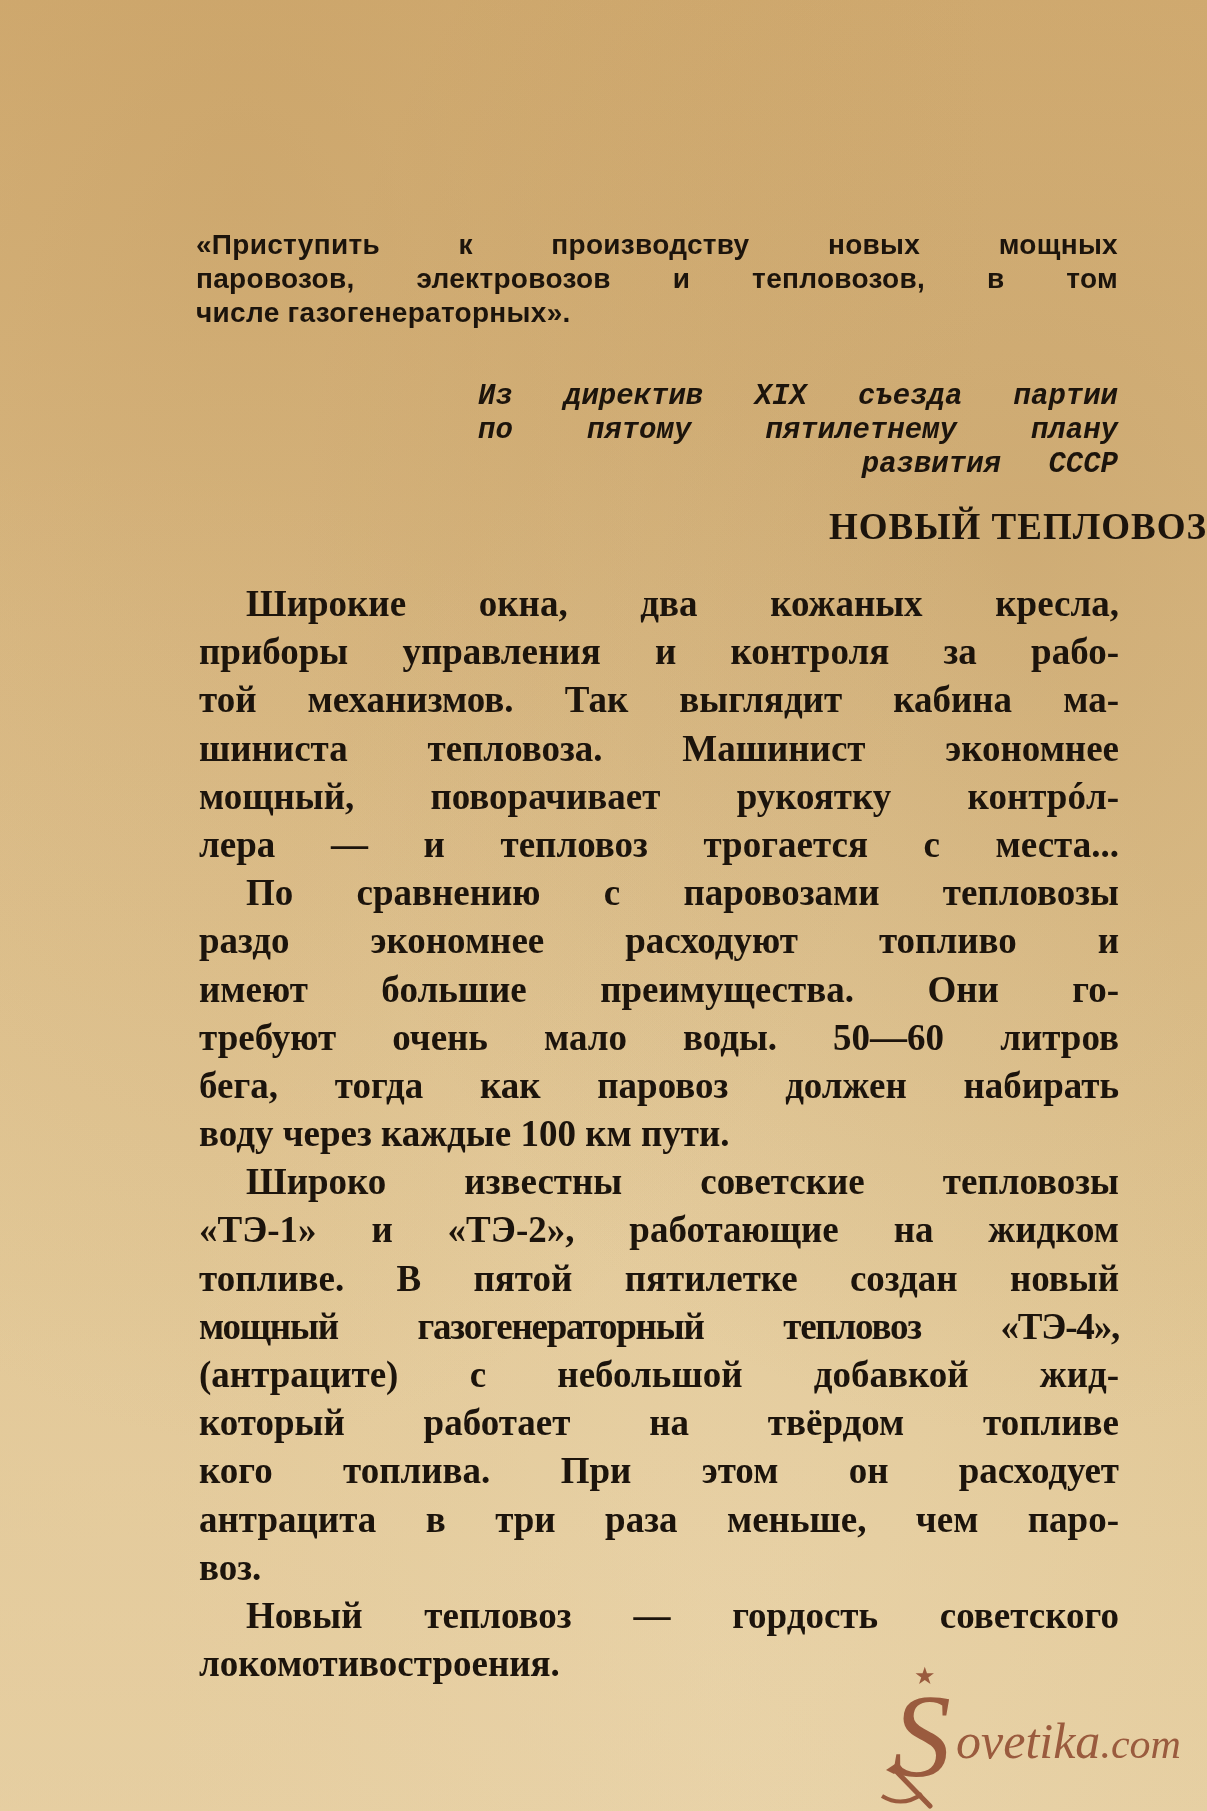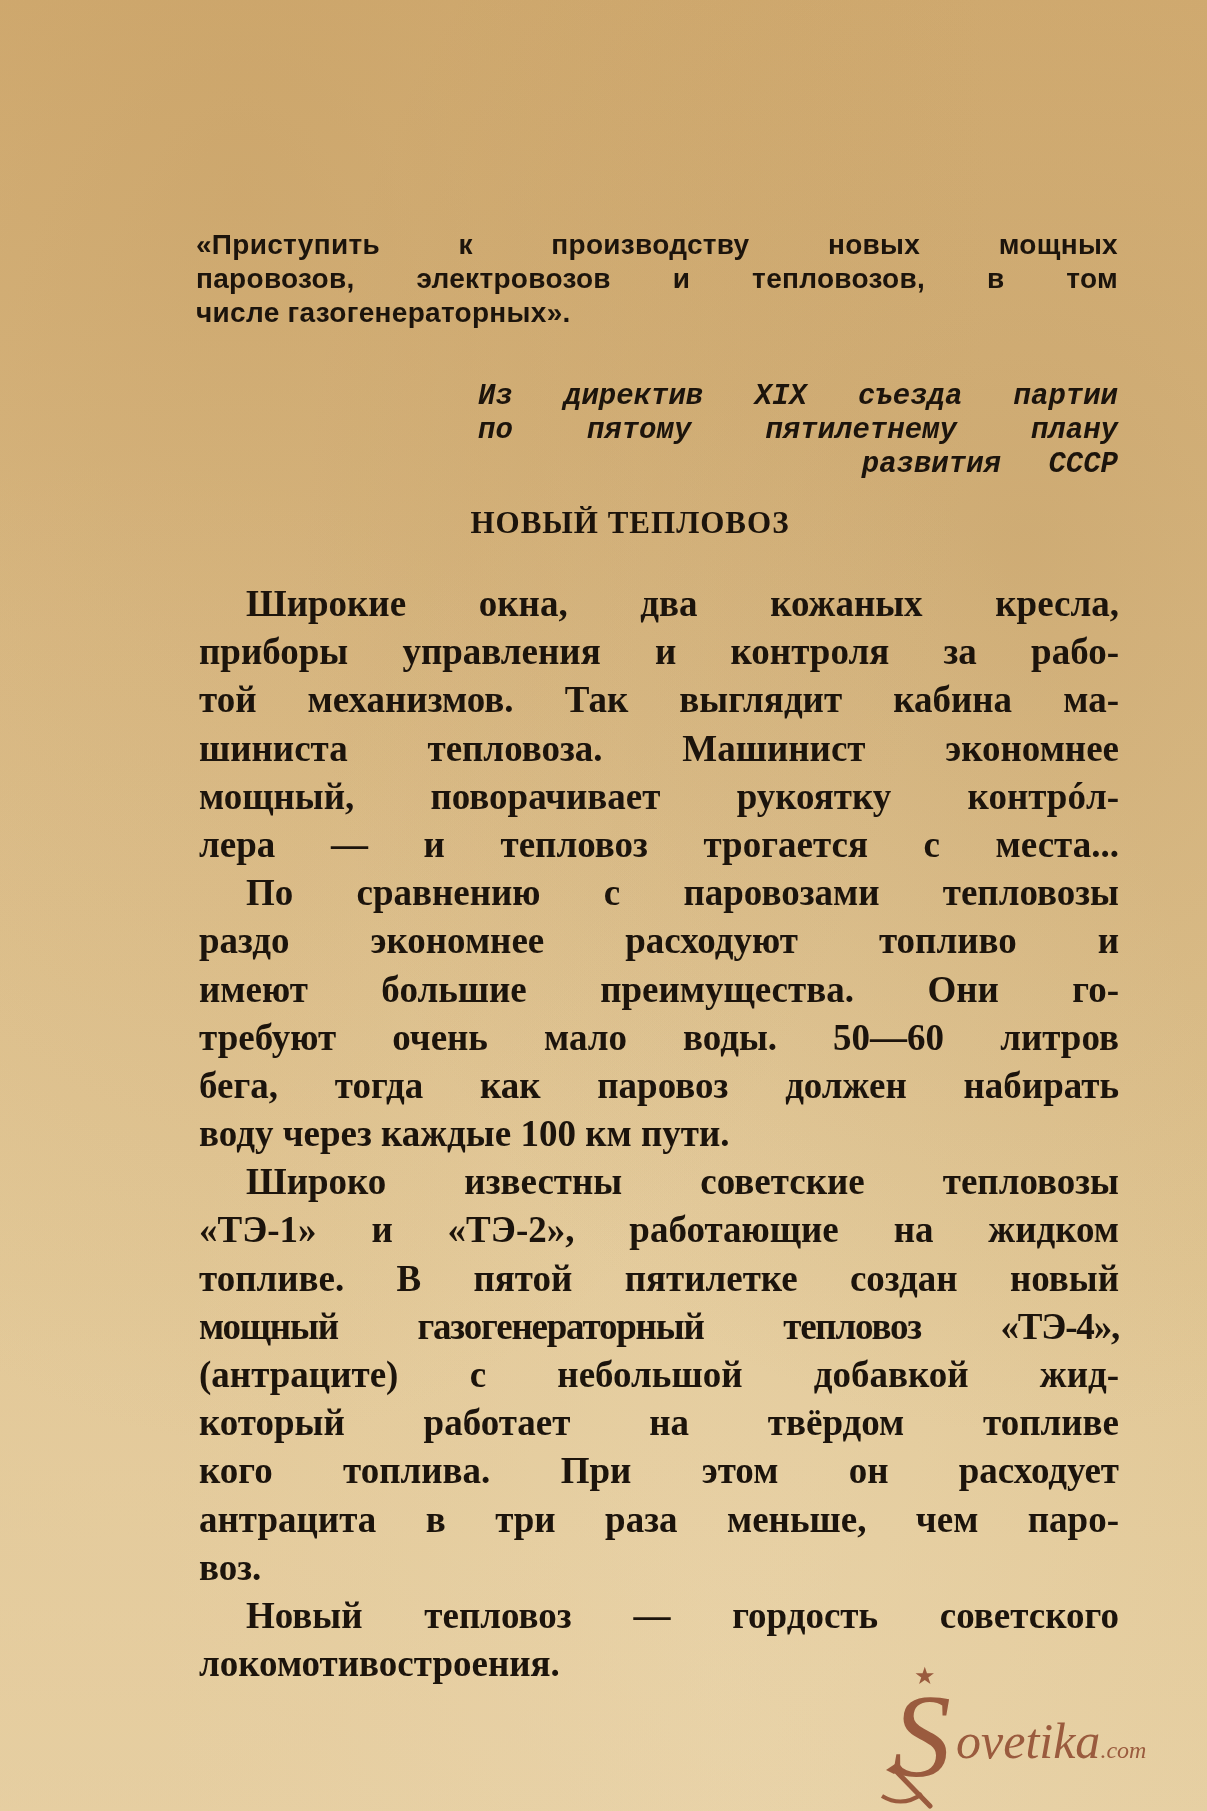--- a/index.html
+++ b/index.html
@@ -34,23 +34,23 @@
       font-family: Liberation Mono, monospace;
       font-style: italic; font-weight: bold;
       font-size: 29px; line-height: 34px;
       text-align: right;
       margin-top: 24px;
     }
     .attrib .al { display: block; text-align: justify; text-align-last: justify; }
     .attrib .al.short { text-align: left; text-align-last: right; word-spacing: 30px; }
     .title {
       position: absolute; left: 0; width: 1207px; top: 505px;
-      text-align: center;
+      text-align: right;
       font-family: "Liberation Serif", "DejaVu Serif", serif;
-      font-weight: bold; font-size: 31px; letter-spacing: 1px;
+      font-weight: bold; font-size: 37px; letter-spacing: 1px;
       padding-left: 53px; box-sizing: border-box;
     }
     .body {
       position: absolute; left: 199px; width: 920px; top: 580px;
       font-family: "Liberation Serif", "DejaVu Serif", serif;
       font-weight: bold;
       font-size: 37px; line-height: 48.2px;
     }
     .line { display: block; text-align: justify; text-align-last: justify; white-space: nowrap; height: 48.2px; overflow: visible; }
     .line.indent { padding-left: 47px; }
@@ -62,21 +62,21 @@
     .wm-s {
       position: absolute; left: 28px; top: 14px;
       font-family: "Liberation Serif", "DejaVu Serif", serif;
       font-size: 118px; line-height: 118px; font-style: italic;
     }
     .wm-text {
       position: absolute; left: 92px; top: 52px;
       font-family: "Liberation Serif", "DejaVu Serif", serif;
       font-style: italic; font-size: 50px; line-height: 50px;
     }
-    .wm-text .dom { font-size: 24px; margin-top: 26px; }
+    .wm-text .dom { font-size: 42px; margin-top: 26px; }
     .wm-star { position: absolute; left: 50px; top: 0px; font-size: 24px; line-height: 24px; }
     .wm-hammer { position: absolute; left: 14px; top: 86px; width: 60px; height: 60px; }
   </style>
 </head>
 <body>
 
 <div class="paper"></div>
 
 <div class="quote">
   <span class="ql">«Приступить к производству новых мощных</span>

